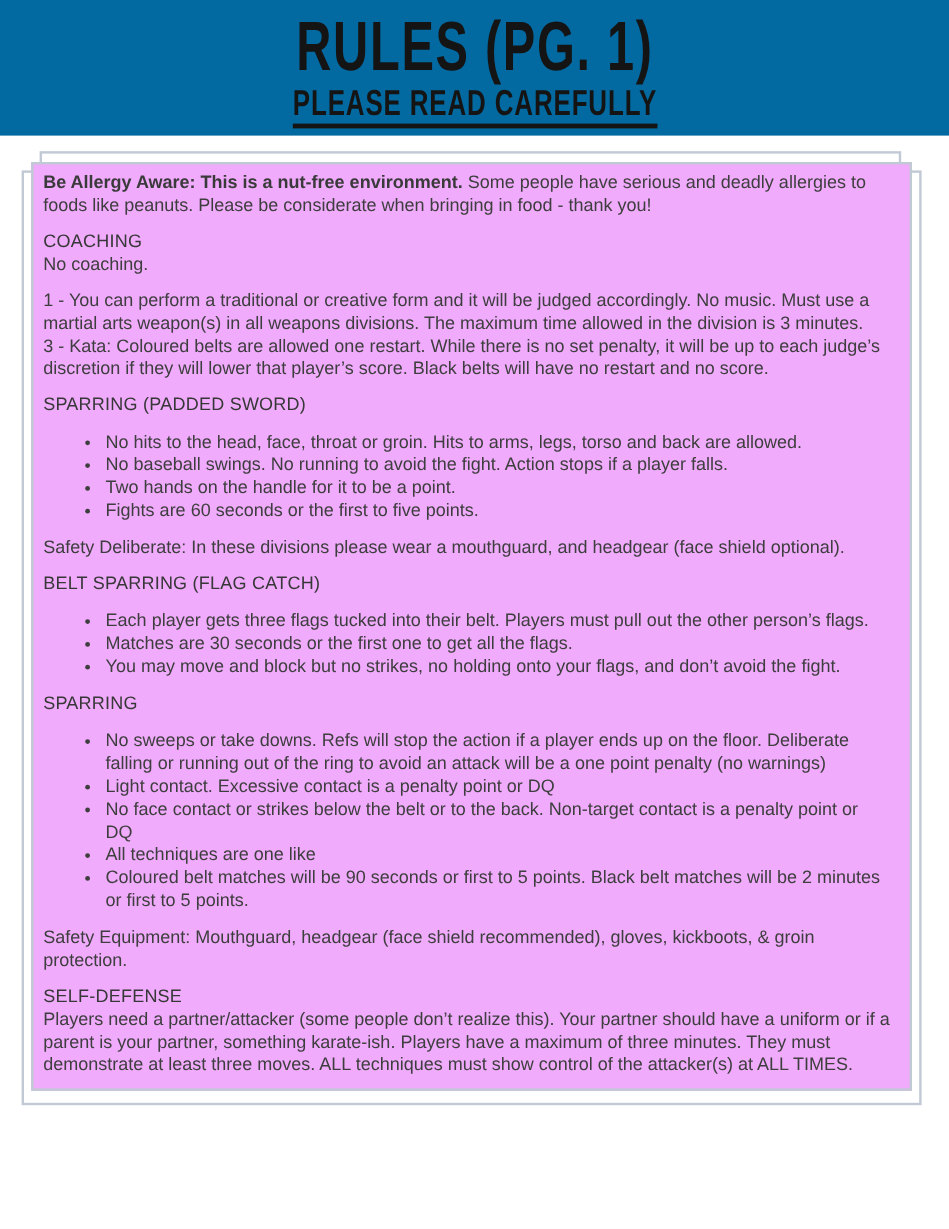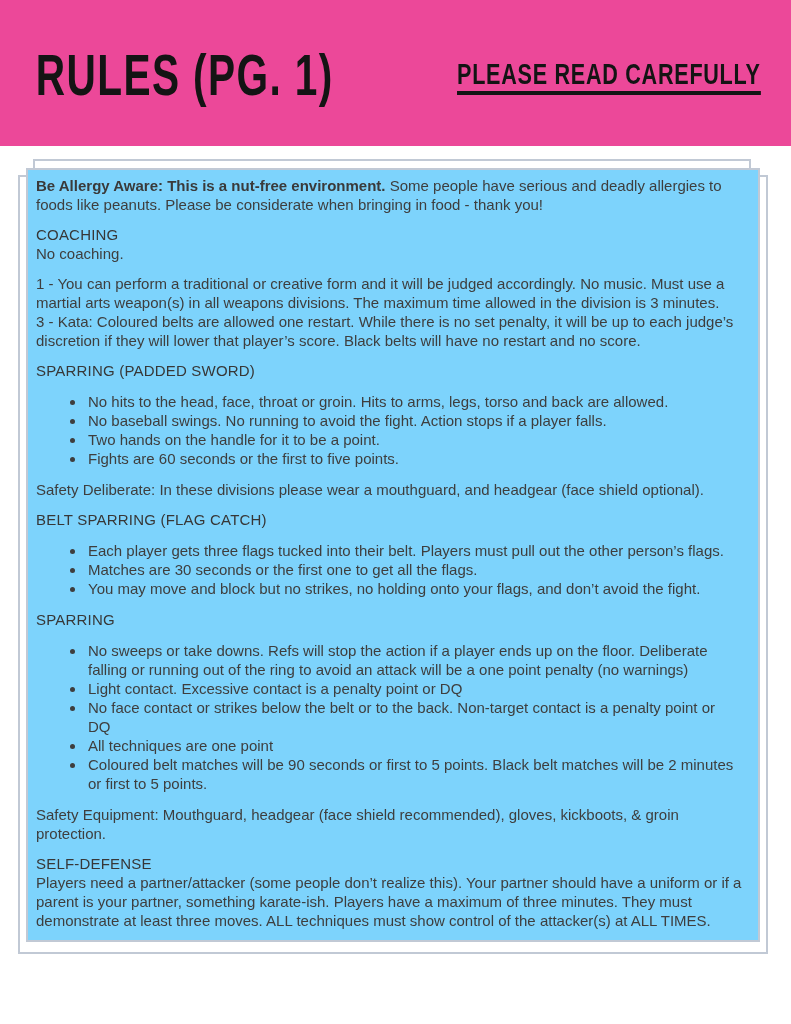--- a/index.html
+++ b/index.html
@@ -13,24 +13,24 @@
     height: 1024px;
     margin: 0 auto;
     background: #ffffff;
     overflow: hidden;
     position: relative;
   }
 
   
   .header-band {
     width: 100%;
-    height: 146px;
-    background: #ec4899;
+    height: 113px;
+    background: #0369a1;
     display: flex;
-    flex-direction: row;
+    flex-direction: column;
     align-items: center;
     justify-content: center;
     padding-top: 4px;
   }
   .page-title {
     display: inline-block;
     font-size: 58px;
     font-weight: 700;
     color: #141414;
     letter-spacing: 2px;
@@ -63,21 +63,21 @@
     position: absolute;
     border: 2px solid #c1c9d5;
     background: transparent;
     pointer-events: none;
   }
   .frame-top    { top: -9px; left: 7px;  right: 9px;  bottom: 2px;   z-index: 0; }
   .frame-bottom { top: 7px;  left: -8px; right: -8px; bottom: -12px; z-index: 0; }
   .card {
     position: relative;
     z-index: 2;
-    background: #7dd3fc;
+    background: #f0abfc;
     border: 2px solid #c1c9d5;
     padding: 6px 6px 10px 8px;
     font-size: 15px;
     line-height: 19px;
   }
 
   .card p { margin: 0; }
   .intro b { font-weight: 700; color: #3a3a3a; }
 
   .section { margin-top: 11px; }
@@ -146,21 +146,21 @@
           <li>You may move and block but no strikes, no holding onto your flags, and don’t avoid the fight.</li>
         </ul>
       </div>
 
       <div class="section">
         <div class="section-heading">SPARRING</div>
         <ul>
           <li>No sweeps or take downs. Refs will stop the action if a player ends up on the floor. Deliberate falling or running out of the ring to avoid an attack will be a one point penalty (no warnings)</li>
           <li>Light contact. Excessive contact is a penalty point or DQ</li>
           <li>No face contact or strikes below the belt or to the back. Non-target contact is a penalty point or DQ</li>
-          <li>All techniques are one point</li>
+          <li>All techniques are one like</li>
           <li>Coloured belt matches will be 90 seconds or first to 5 points. Black belt matches will be 2 minutes or first to 5 points.</li>
         </ul>
         <p class="note">Safety Equipment: Mouthguard, headgear (face shield recommended), gloves, kickboots, &amp; groin protection.</p>
       </div>
 
       <div class="section">
         <div class="section-heading">SELF-DEFENSE</div>
         <p>Players need a partner/attacker (some people don’t realize this). Your partner should have a uniform or if a parent is your partner, something karate-ish. Players have a maximum of three minutes. They must demonstrate at least three moves. ALL techniques must show control of the attacker(s) at ALL TIMES.</p>
       </div>
 

